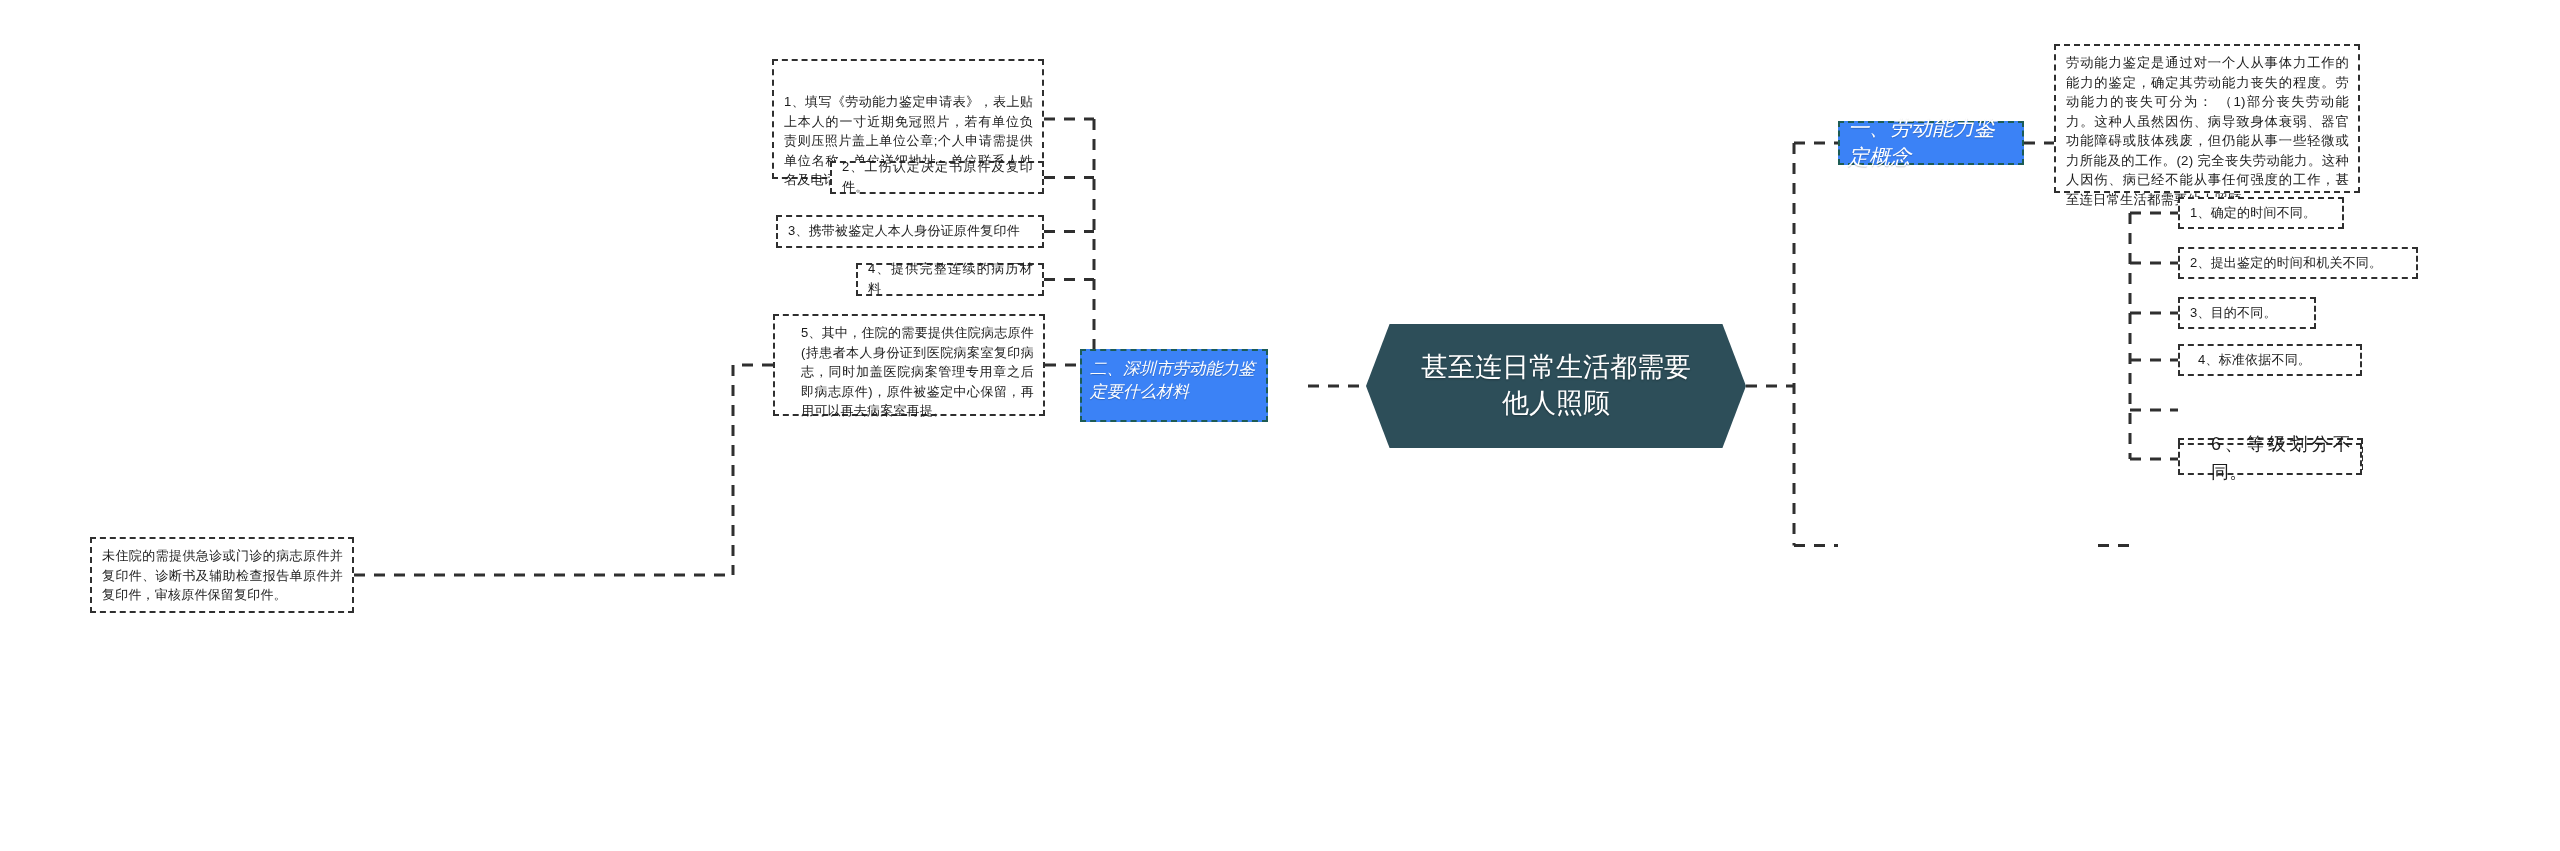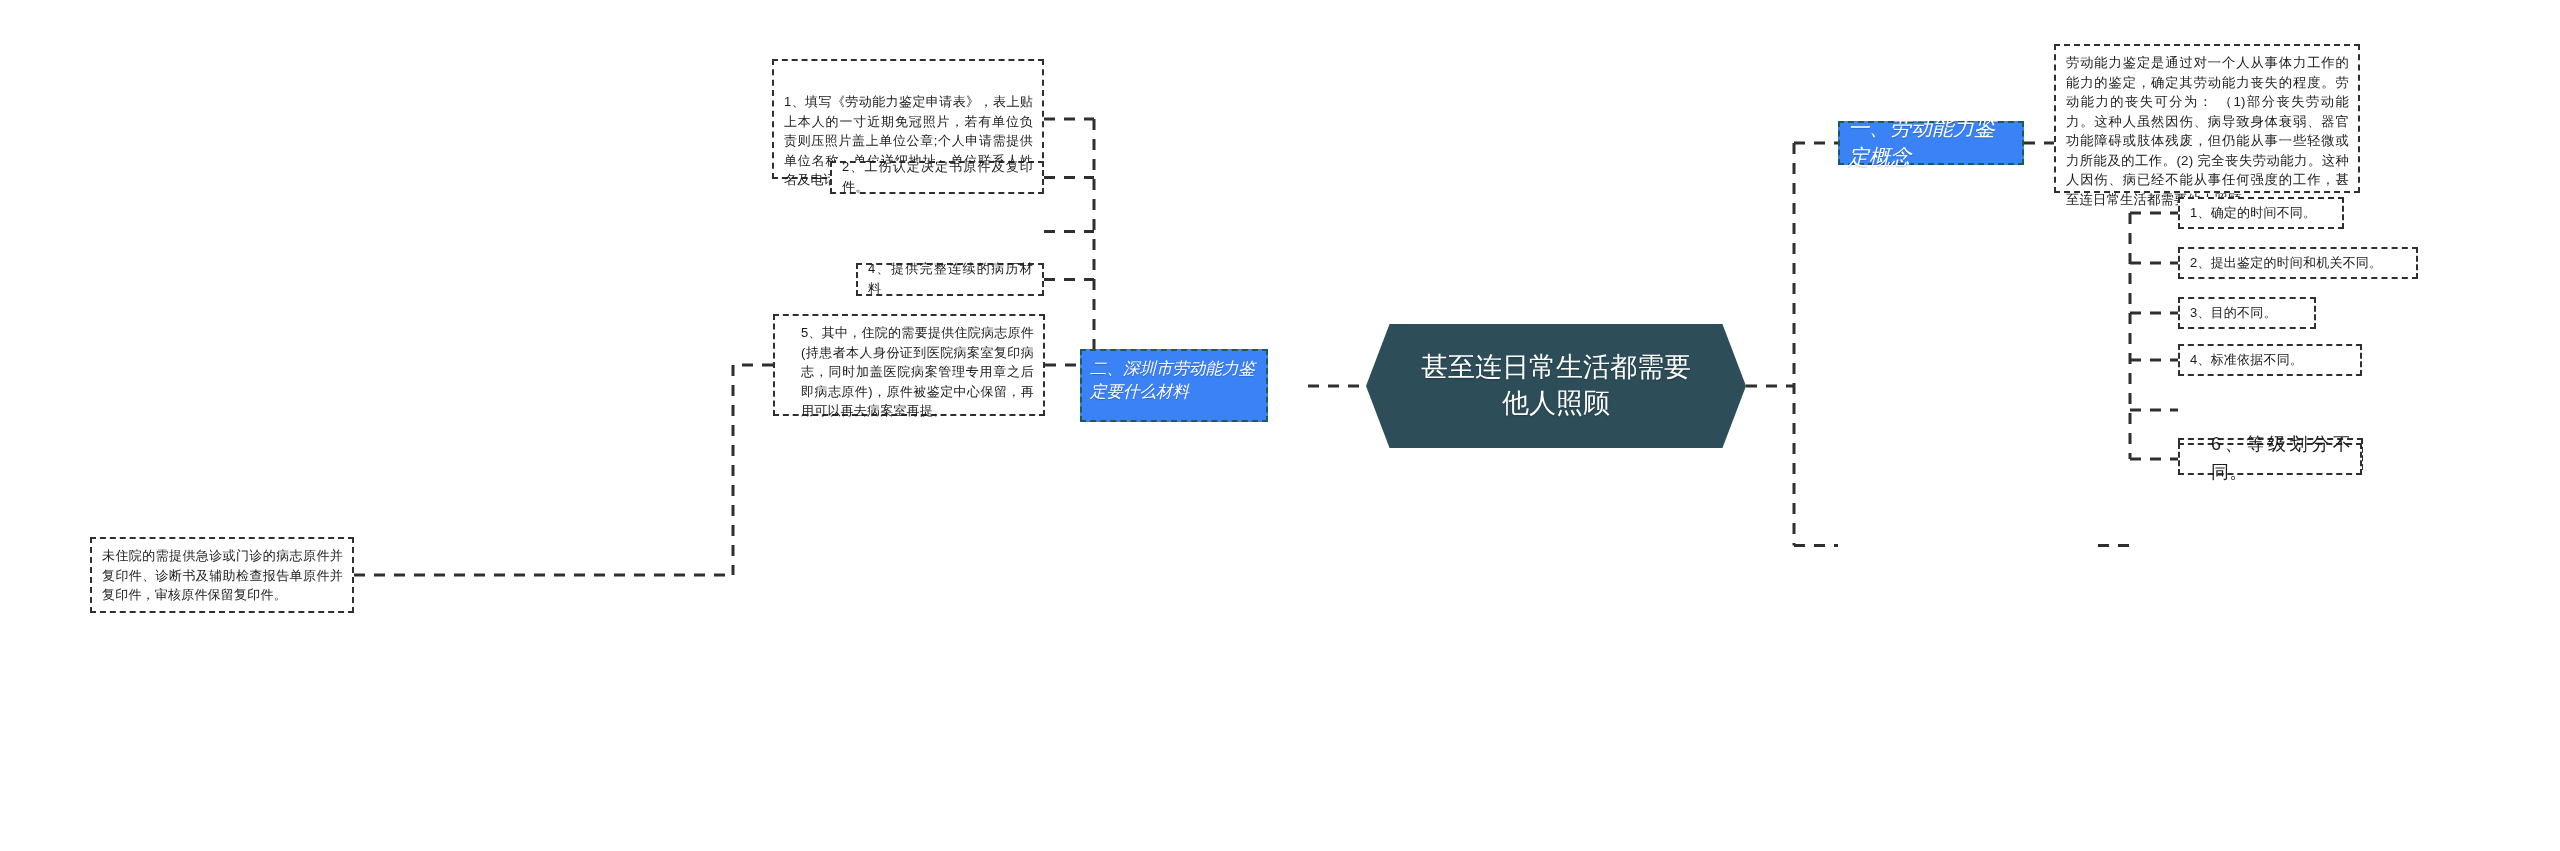--- a/index.html
+++ b/index.html
@@ -138,20 +138,23 @@
   </div>
 
   <div class="node leaf" style="left:772px; top:59px; width:272px; height:120px; align-items:flex-start;">
     <span class="txt" style="font-size:13px; line-height:1.5;margin-top:24px;">1、填写《劳动能力鉴定申请表》，表上贴上本人的一寸近期免冠照片，若有单位负责则压照片盖上单位公章;个人申请需提供单位名称、单位详细地址、单位联系人姓名及电话，并且当场通知单位联系人。</span>
   </div>
 
   <div class="node leaf" style="left:830px; top:161px; width:214px; height:33px;">
     <span class="txt" style="font-size:13px;">2、工伤认定决定书原件及复印件。</span>
   </div>
 
+  <div class="node leaf" style="left:776px; top:215px; width:268px; height:33px;">
+    <span class="txt" style="font-size:13px;">3、携带被鉴定人本人身份证原件复印件</span>
+  </div>
 
   <div class="node leaf" style="left:856px; top:263px; width:188px; height:33px;">
     <span class="txt" style="font-size:13px;">4、提供完整连续的病历材料</span>
   </div>
 
   <div class="node leaf" style="left:773px; top:314px; width:272px; height:102px; align-items:flex-start;">
     <span class="txt" style="font-size:13px; line-height:1.5;margin-left:16px;">5、其中，住院的需要提供住院病志原件(持患者本人身份证到医院病案室复印病志，同时加盖医院病案管理专用章之后即病志原件)，原件被鉴定中心保留，再用可以再去病案室再提。</span>
   </div>
 
   <div class="node leaf" style="left:90px; top:537px; width:264px; height:76px; align-items:flex-start;">
@@ -165,21 +168,21 @@
 
   <div class="node leaf" style="left:2178px; top:247px; width:240px; height:32px;">
     <span class="txt" style="font-size:13px;">2、提出鉴定的时间和机关不同。</span>
   </div>
 
   <div class="node leaf" style="left:2178px; top:297px; width:138px; height:32px;">
     <span class="txt" style="font-size:13px;">3、目的不同。</span>
   </div>
 
   <div class="node leaf" style="left:2178px; top:344px; width:184px; height:32px;">
-    <span class="txt" style="font-size:13px;">4、标准依据不同。</span>
+    <span class="txt" style="font-size:13px;margin-left:8px;">4、标准依据不同。</span>
   </div>
 
   <div class="node leaf" style="left:2178px; top:394px; width:185px; height:32px;margin-top:44px;">
     <span class="txt" style="font-size:13px;">5、使用目的不同。</span>
   </div>
 
   <div class="node leaf" style="left:2178px; top:443px; width:184px; height:32px;">
     <span class="txt" style="font-size:18px;margin-left:21px;">6、等级划分不同。</span>
   </div>
 

